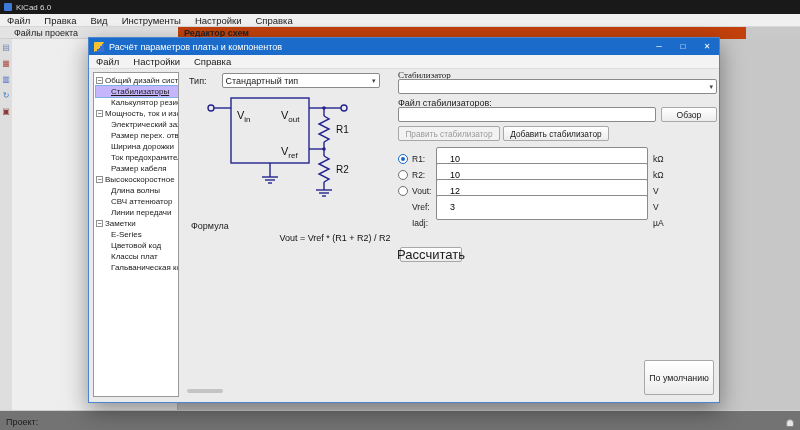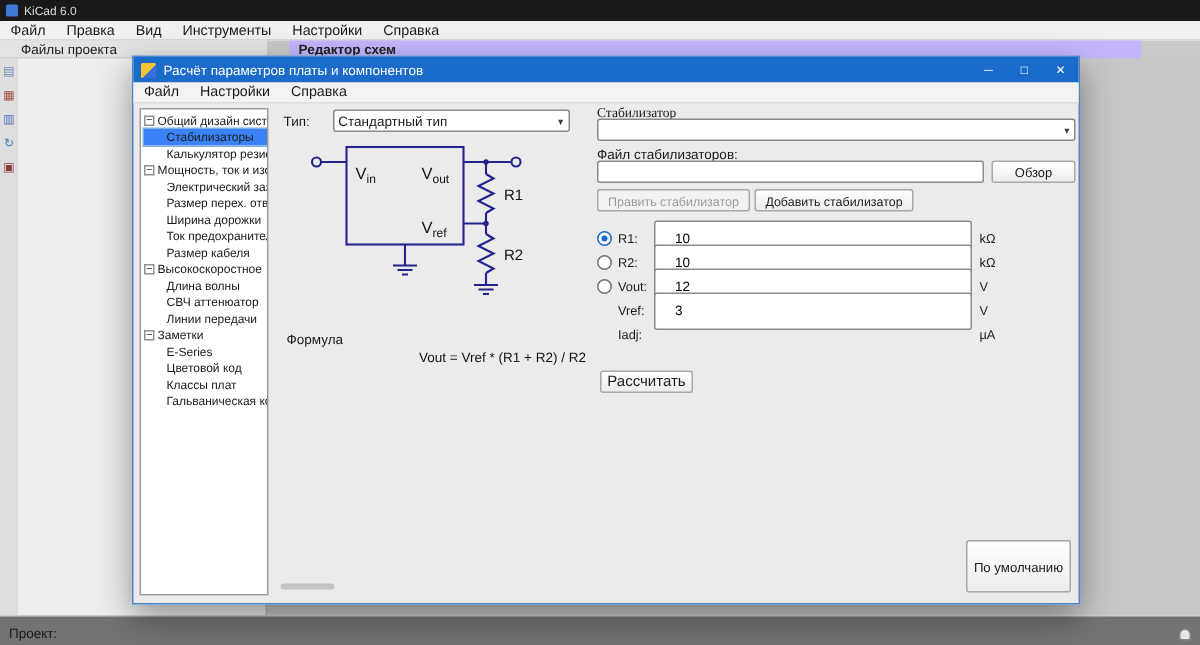--- a/index.html
+++ b/index.html
@@ -18,22 +18,22 @@
   .app-logo { width:8px; height:8px; background:#3d7ad6; border-radius:1px; }
   .app-menubar { position:absolute; left:0; top:14px; width:800px; height:13px;
     background:#f0f0f0; border-bottom:1px solid #d8d8d8; display:flex; align-items:center;
     font-size:9.5px; }
   .menu-item { padding:0 7px; height:100%; display:flex; align-items:center; }
 
   .project-header { position:absolute; left:0; top:27px; width:178px; height:12px;
     background:#e3e3e3; border-bottom:1px solid #cfcfcf; font-size:9px;
     padding-left:14px; display:flex; align-items:center; color:#222; }
   .bg-editor-titlebar { position:absolute; left:178px; top:27px; width:568px; height:12px;
-    background:#c4b5fd; font-size:9px; font-weight:bold; color:#222;
-    display:flex; align-items:center; padding-left:6px;margin-left:15px; }
+    background:#c2410c; font-size:9px; font-weight:bold; color:#222;
+    display:flex; align-items:center; padding-left:6px; }
   .bg-editor-body { position:absolute; left:178px; top:39px; width:622px; height:371px;
     background:#c7c7c7; }
   .left-toolbar { position:absolute; left:0; top:39px; width:12px; height:371px;
     background:#dedede; display:flex; flex-direction:column; align-items:center;
     gap:6px; padding-top:4px; }
   .tool-icon { width:10px; height:10px; font-size:8px; line-height:10px; text-align:center; }
   .project-panel { position:absolute; left:12px; top:39px; width:166px; height:371px;
     background:#eeeeee; border-right:1px solid #b8b8b8; }
 
   .statusbar { position:absolute; left:0; top:410px; width:800px; height:20px;
@@ -57,21 +57,21 @@
 
   
   .tree { position:absolute; left:4px; top:34px; width:86px; height:325px;
     background:#ffffff; border:1px solid #999999; font-size:8px; line-height:11px;
     padding:2px 0 0 2px; overflow:hidden; white-space:nowrap; }
   .tree-row { height:11px; }
   .expander { display:inline-block; width:7px; height:7px; border:1px solid #909090;
     background:#fff; line-height:5px; text-align:center; font-size:7px;
     vertical-align:middle; margin-right:2px; }
   .tree-child { padding-left:15px; }
-  .tree-child.selected { background:#3b82f6; outline:1px solid #7fb0e2; }
+  .tree-child.selected { background:#c4b5fd; outline:1px solid #7fb0e2;text-decoration:underline; }
   .tree-hscroll { position:absolute; left:2px; bottom:2px; width:36px; height:4px;
     background:#c4c4c4; border-radius:2px; }
 
   
   .dialog-main { position:absolute; left:92px; top:31px; right:4px; bottom:4px; }
   .label { font-size:9px; color:#1a1a1a; }
   .combo { background:#fff; border:1px solid #8a8a8a; border-radius:2px;
     display:flex; align-items:center; padding:0 3px; font-size:9px; height:15px; }
   .combo .chevron { margin-left:auto; font-size:7px; color:#444; }
   .type-row { position:absolute; left:8px; top:4px; display:flex; align-items:center; gap:15px; }
@@ -107,21 +107,21 @@
   .radio.checked::after { content:""; position:absolute; left:2px; top:2px;
     width:4px; height:4px; border-radius:50%; background:#1a66c8; }
   .radio.invisible { visibility:hidden; }
   .field-label { width:24px; font-size:8.5px; flex:none; }
   .field-input { width:212px; height:25px; border:1px solid #8a8a8a; border-radius:2px;
     background:#fff; font-size:9px; padding:0 13px; flex:none;
     font-family:"Liberation Sans", sans-serif; }
   .field-input-spacer { width:212px; flex:none; }
   .field-unit { margin-left:5px; font-size:8.5px; }
 
-  .calc-btn { position:absolute; left:219px; top:178px; width:62px; height:15px; font-size:10px; }
+  .calc-btn { position:absolute; left:219px; top:178px; width:62px; height:15px; font-size:13px; }
   .defaults-btn { position:absolute; right:5px; bottom:7px; width:70px; height:35px; font-size:8.8px; }
 </style>
 </head>
 <body>
 
 <div class="app-titlebar">
   <div class="app-logo"></div>
   <span>KiCad 6.0</span>
 </div>
 

